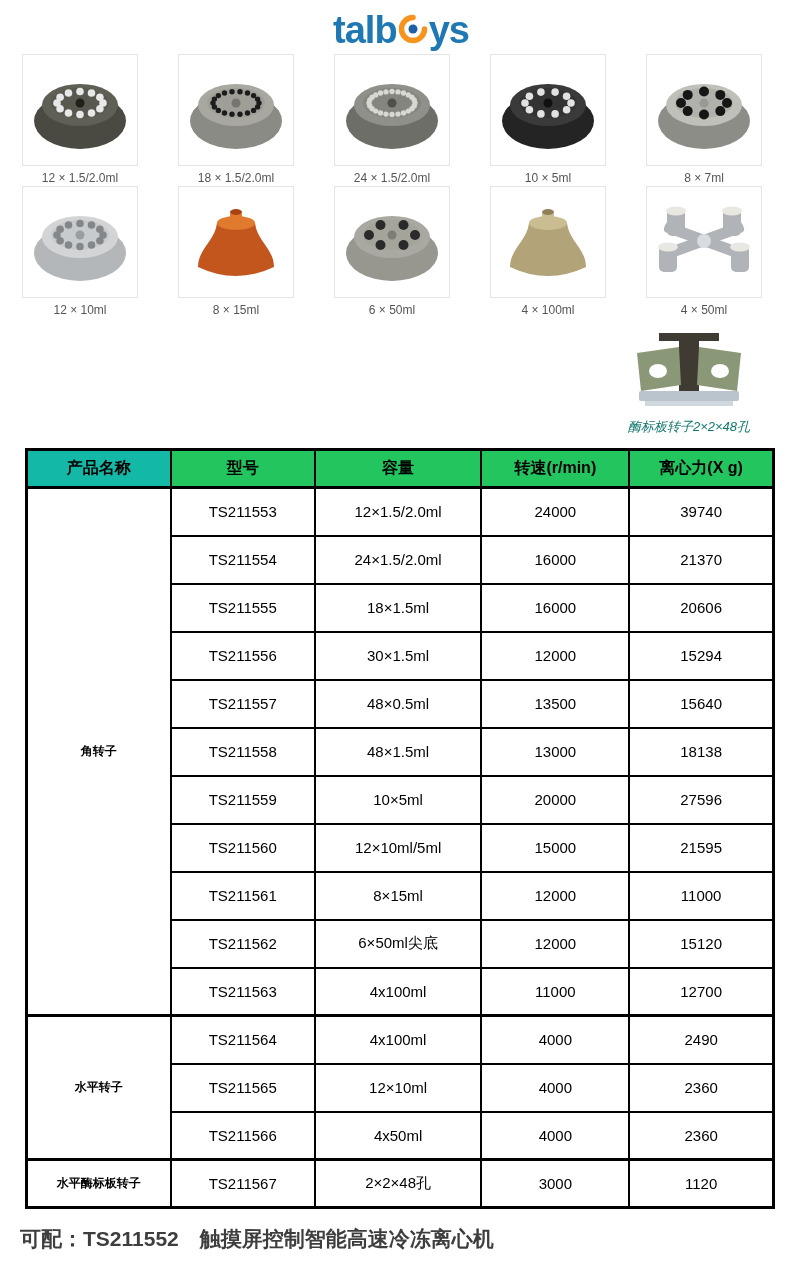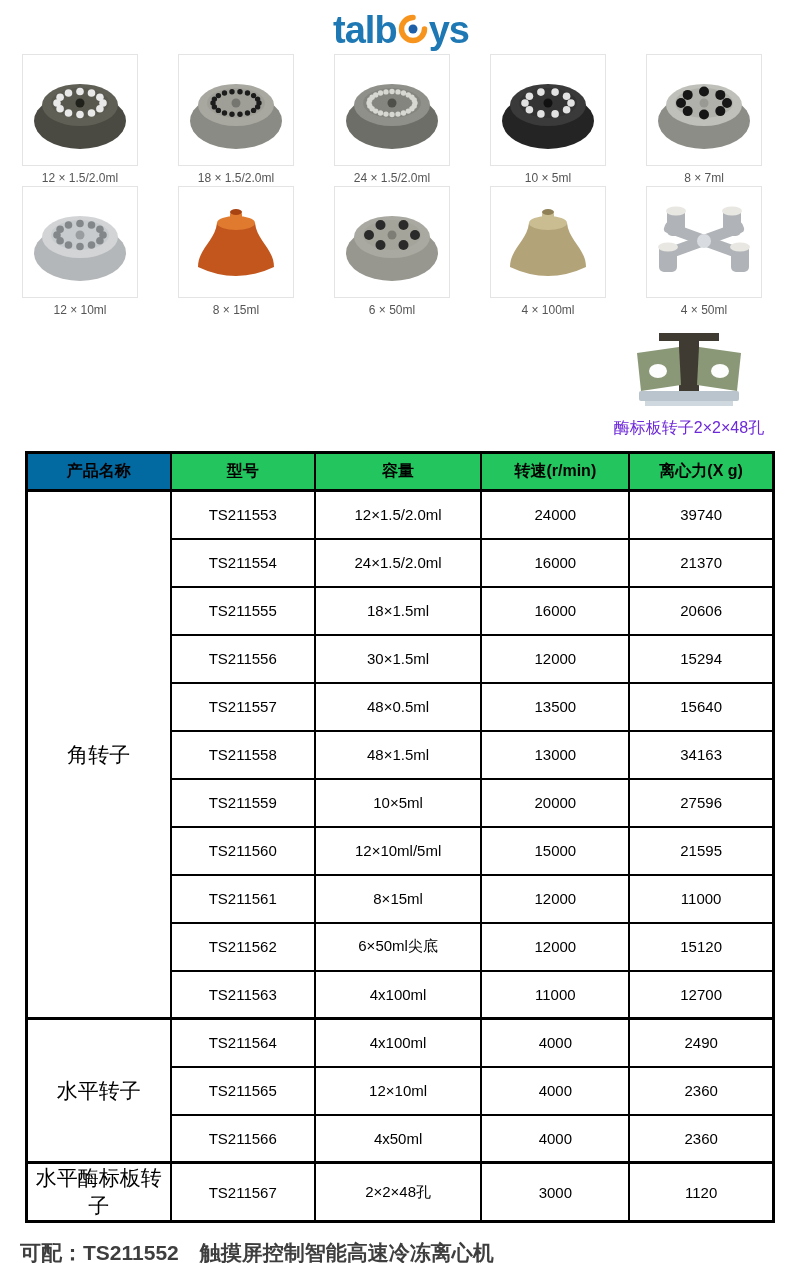--- a/index.html
+++ b/index.html
@@ -13,31 +13,31 @@
 
   
   .prod-row{display:flex;justify-content:space-between;padding:0 38px 0 22px;margin-top:0;}
   .prod{width:116px;text-align:center;}
   .card{height:110px;border:1px solid #e4e4e4;background:#fff;display:flex;align-items:center;justify-content:center;}
   .caption{font-size:12px;color:#555;margin-top:5px;height:15px;white-space:nowrap;}
 
   .extra-wrap{display:flex;justify-content:flex-end;padding-right:26px;margin-top:8px;}
   .extra{width:170px;text-align:center;}
   .extra .ecard{height:86px;display:flex;align-items:center;justify-content:center;background:#fff;}
-  .extra .ecaption{font-size:16px;color:#6d28d9;margin-top:6px;white-space:nowrap;}
+  .extra .ecaption{font-size:13px;color:#0f766e;margin-top:6px;white-space:nowrap;font-style:italic;}
 
   
   table.spec{width:750px;margin:12px 25px 0 25px;border-collapse:collapse;table-layout:fixed;border:3px solid #000;}
   table.spec th,table.spec td{border:2px solid #000;text-align:center;vertical-align:middle;padding:0;color:#000;}
   table.spec thead tr{height:38px;}
   table.spec tbody tr{height:48px;}
   table.spec th{font-size:16px;font-weight:700;background:#22c55e;}
-  table.spec th.hl{background:#0369a1;}
+  table.spec th.hl{background:#14b8a6;}
   table.spec td{font-size:15px;font-weight:400;}
-  table.spec td.type-cell{font-size:21px;font-weight:400;}
+  table.spec td.type-cell{font-size:12px;font-weight:700;}
   table.spec tr.group-start td{border-top-width:3px;}
 
   
   .footer{padding:16px 0 0 20px;font-size:21px;font-weight:700;color:#3E3E3E;white-space:pre;}
 </style>
 </head>
 <body>
 
 <div>
 
@@ -330,21 +330,21 @@
         <tr>
           <td>TS211557</td>
           <td>48×0.5ml</td>
           <td>13500</td>
           <td>15640</td>
         </tr>
         <tr>
           <td>TS211558</td>
           <td>48×1.5ml</td>
           <td>13000</td>
-          <td>34163</td>
+          <td>18138</td>
         </tr>
         <tr>
           <td>TS211559</td>
           <td>10×5ml</td>
           <td>20000</td>
           <td>27596</td>
         </tr>
         <tr>
           <td>TS211560</td>
           <td>12×10ml/5ml</td>

